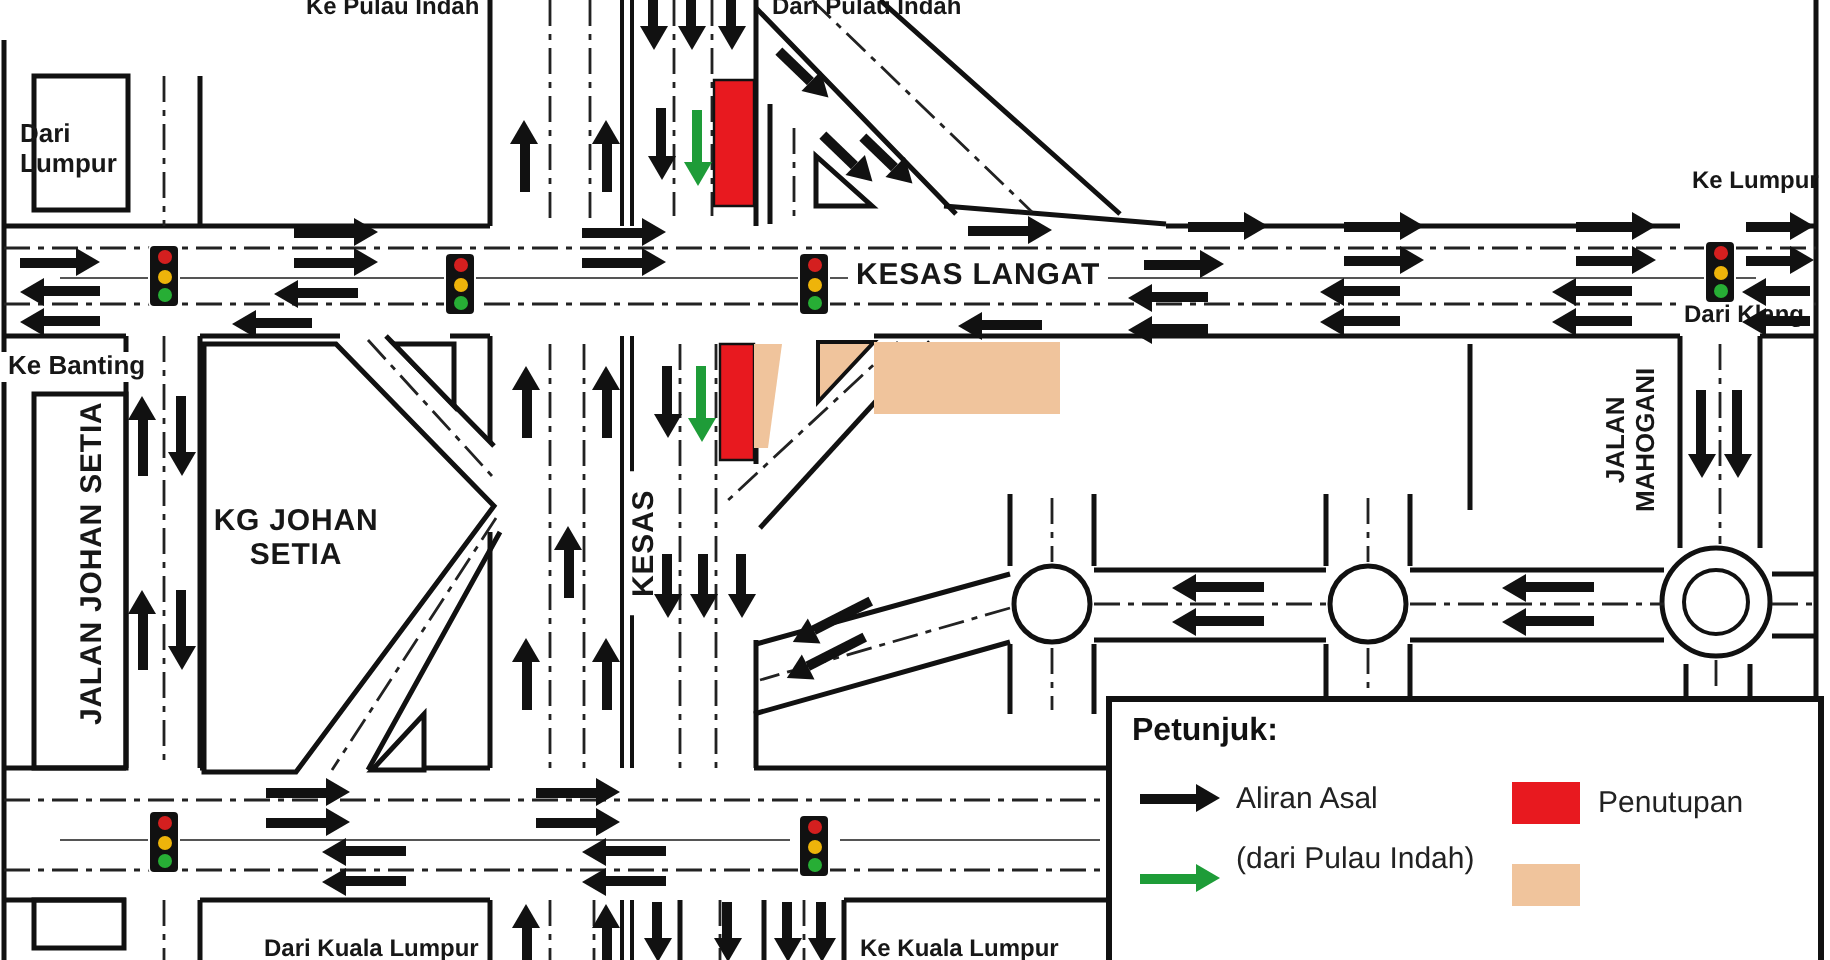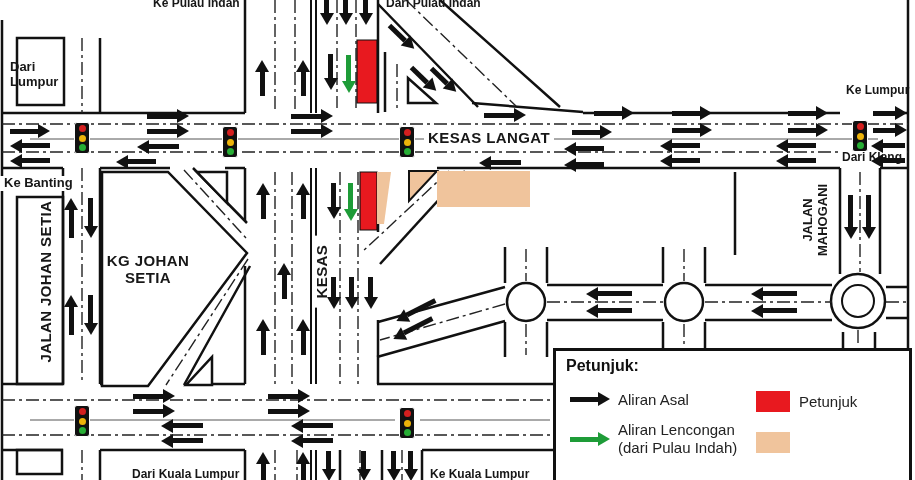--- a/index.html
+++ b/index.html
@@ -459,21 +459,20 @@
       <div class="arrow" style="left: 570px; top: 431px; width: 40px; transform: rotate(0deg);">
         <i class="shaft" style="background: rgb(30, 156, 56);"></i>
         <i class="head" style="border-left-color: rgb(30, 156, 56);"></i>
       </div>
     </div>
 
   <div id="legend">
     <div class="ltitle">Petunjuk:</div>
     <div class="litem" style="left:62px;top:40px;">Aliran Asal</div>
     <div class="litem" style="left:62px;top:70px;">
-      <div>Aliran Lencongan</div>
         <div>(dari Pulau Indah)</div>
     </div>
     <div class="swatch" id="sw-closure" style="left: 200px; top: 40px; background: rgb(232, 25, 31);"></div>
-    <div class="litem" style="left:243px;top:42px;">Petunjuk</div>
+    <div class="litem" style="left:243px;top:42px;">Penutupan</div>
     <div class="swatch" id="sw-work" style="left: 200px; top: 81px; background: rgb(240, 196, 156);"></div>
   </div>
 
 </div>
 
 </body></html>

